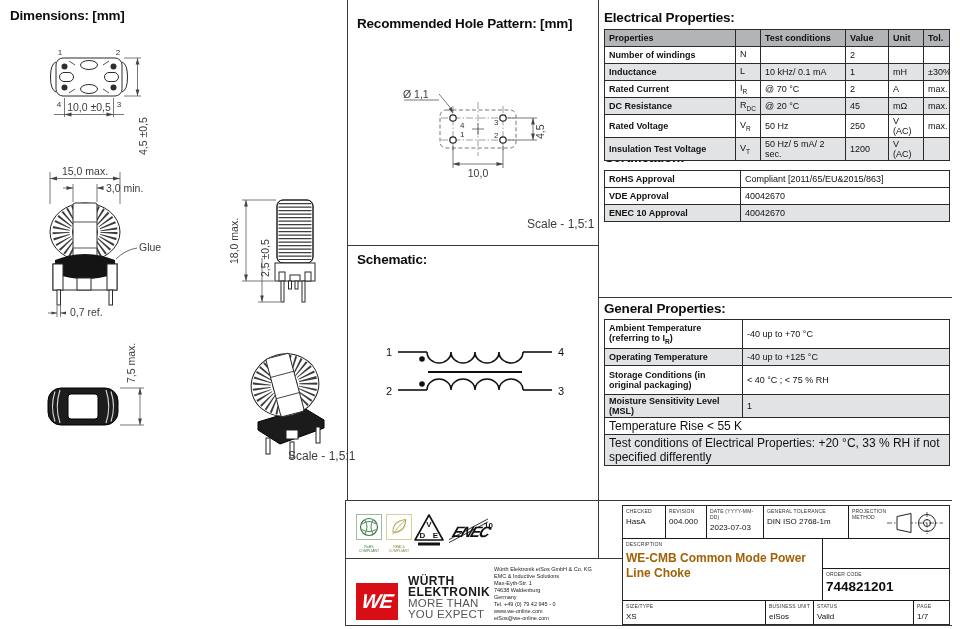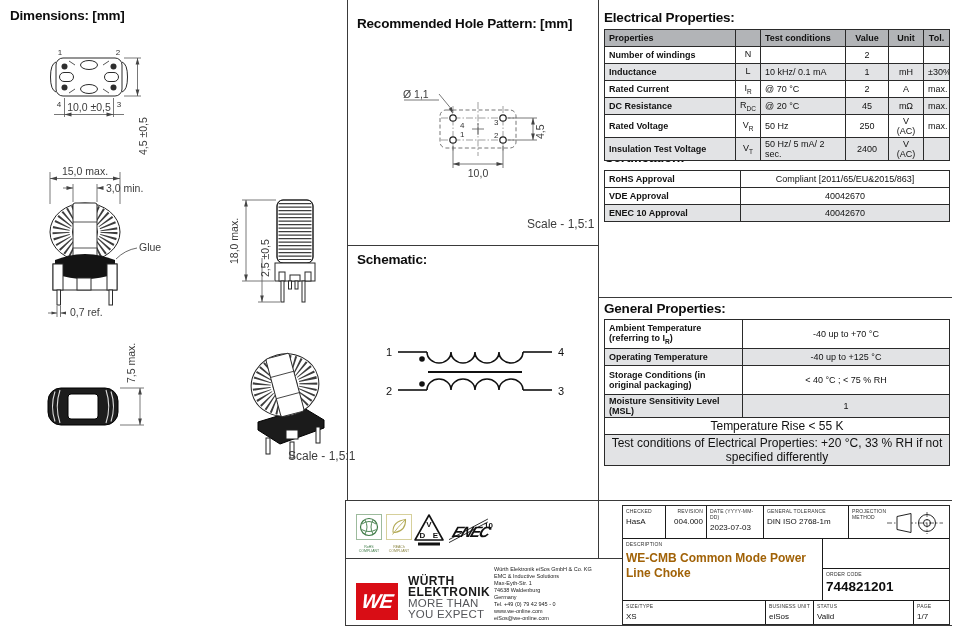--- a/index.html
+++ b/index.html
@@ -7,21 +7,21 @@
         font-family:"Liberation Sans",sans-serif;color:#1a1a1a;}
   .abs{position:absolute;}
   .hline,.vline{position:absolute;background:#3a3a3a;}
   .sec-title{position:absolute;font-size:13.5px;font-weight:bold;color:#0d0d0d;letter-spacing:-.2px;}
   .scale-note{position:absolute;font-size:12px;color:#3c3c3c;}
 
   
   table.tbl{border-collapse:collapse;table-layout:fixed;font-size:9px;color:#111;}
   table.tbl td{border:1px solid #2a2a2a;padding:1px 4px;height:14px;overflow:hidden;vertical-align:middle;}
   tr.hdr td{background:#b2b4b7;font-weight:bold;}
-  td.c{text-align:center;}
+  td.c{text-align:left;}
   td.tl{text-align:left;}
   td.b{font-weight:bold;}
   tr.alt td{background:#e2e3e5;}
   sub{font-size:6.5px;}
   .note{font-size:12px;}
 
   
   .titleblock{position:absolute;left:622px;top:505px;width:328px;height:120px;
       border:1px solid #2a2a2a;box-sizing:border-box;background:#fff;}
   .tb-cell{position:absolute;box-sizing:border-box;border-color:#2a2a2a;padding:2px 3px;}
@@ -310,21 +310,21 @@
       <td class="c"><span>V</span><sub>R</sub></td>
       <td class="tl">50 Hz</td>
       <td class="c">250</td>
       <td class="c">V (AC)</td>
       <td class="c">max.</td>
     </tr>
     <tr class="alt">
       <td class="tl b">Insulation Test Voltage</td>
       <td class="c"><span>V</span><sub>T</sub></td>
       <td class="tl">50 Hz/ 5 mA/ 2 sec.</td>
-      <td class="c">2400</td>
+      <td class="c">1200</td>
       <td class="c">V (AC)</td>
       <td class="c"></td>
     </tr>
   </tbody>
     </table>
 
   <table class="tbl abs" style="left:604px;top:170px;width:345px;">
     <colgroup>
         <col style="width:136px">
         <col style="width:209px">
@@ -436,21 +436,21 @@
     <div>Tel. +49 (0) 79 42 945 - 0</div>
     <div>www.we-online.com</div>
     <div>eiSos@we-online.com</div>
   </div>
 
   <div class="titleblock">
     <div class="tb-cell" style="left:0;top:0;width:43px;height:33px;border-right:1px solid;border-bottom:1px solid;">
       <span class="tb-label">CHECKED</span>
       <span class="tb-value">HasA</span>
     </div>
-    <div class="tb-cell" style="left:43px;top:0;width:41px;height:33px;border-right:1px solid;border-bottom:1px solid;text-align:right;">
+    <div class="tb-cell" style="left:43px;top:0;width:41px;height:33px;border-right:1px solid;border-bottom:1px solid;">
       <span class="tb-label">REVISION</span>
       <span class="tb-value">004.000</span>
     </div>
     <div class="tb-cell" style="left:84px;top:0;width:57px;height:33px;border-right:1px solid;border-bottom:1px solid;">
       <span class="tb-label">DATE (YYYY-MM-DD)</span>
       <span class="tb-value">2023-07-03</span>
     </div>
     <div class="tb-cell" style="left:141px;top:0;width:85px;height:33px;border-right:1px solid;border-bottom:1px solid;">
       <span class="tb-label">GENERAL TOLERANCE</span>
       <span class="tb-value">DIN ISO 2768-1m</span>

